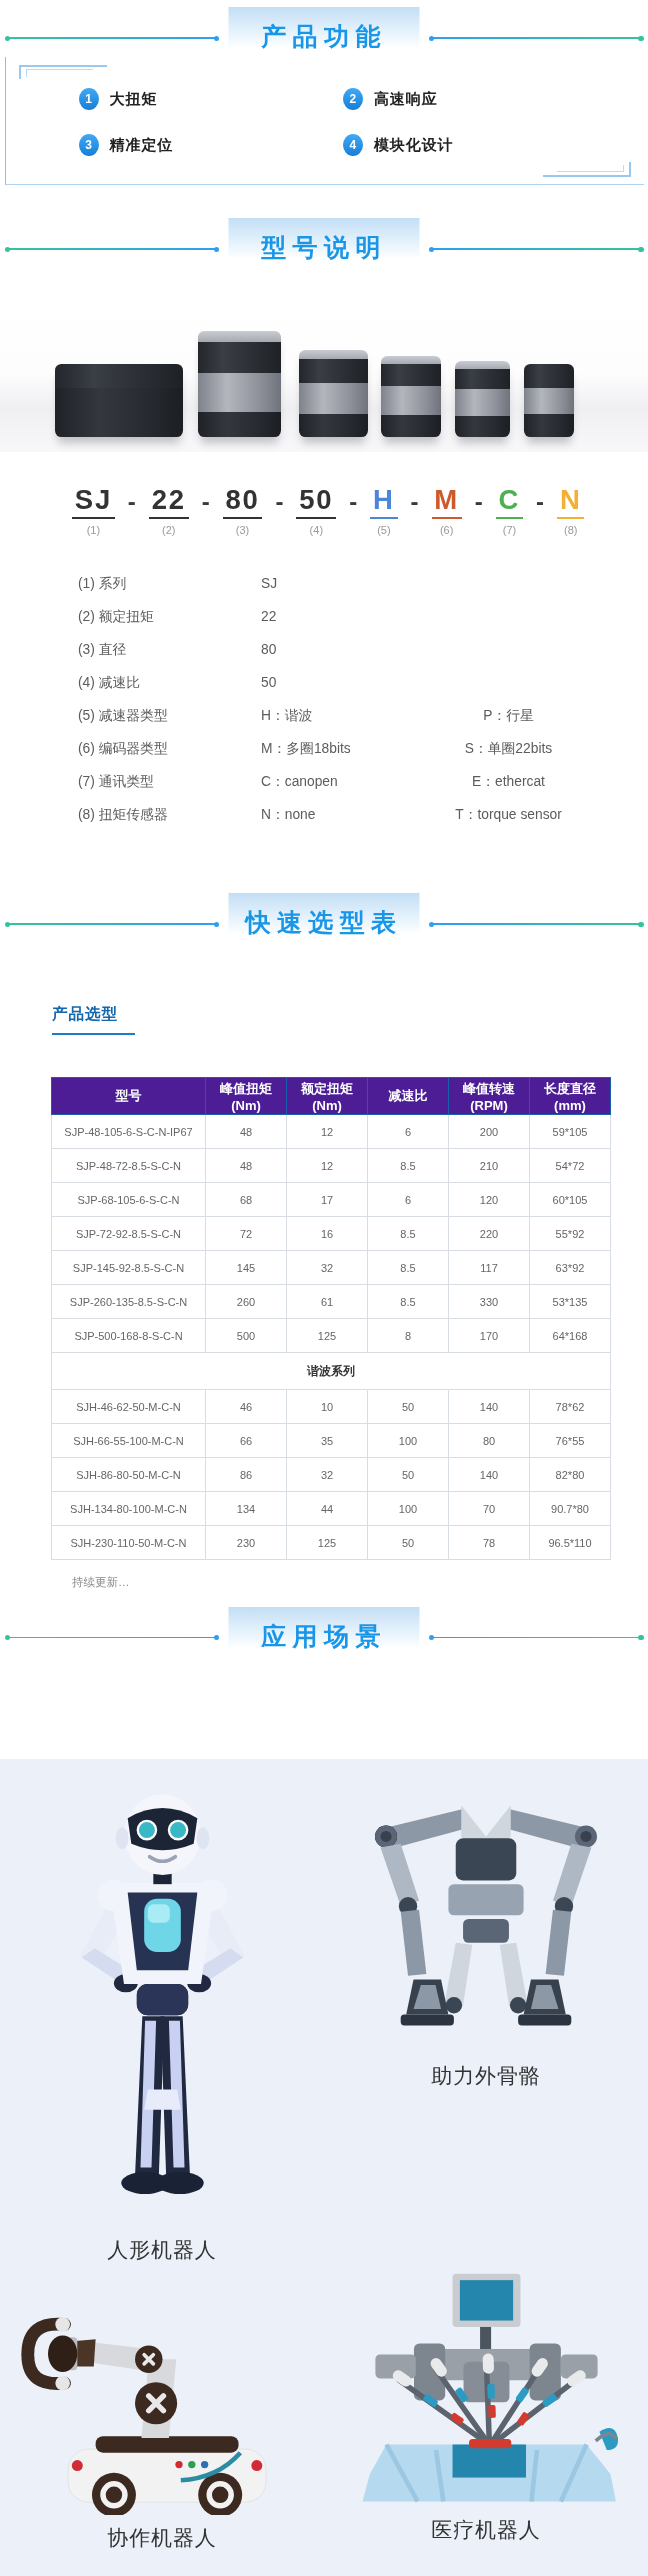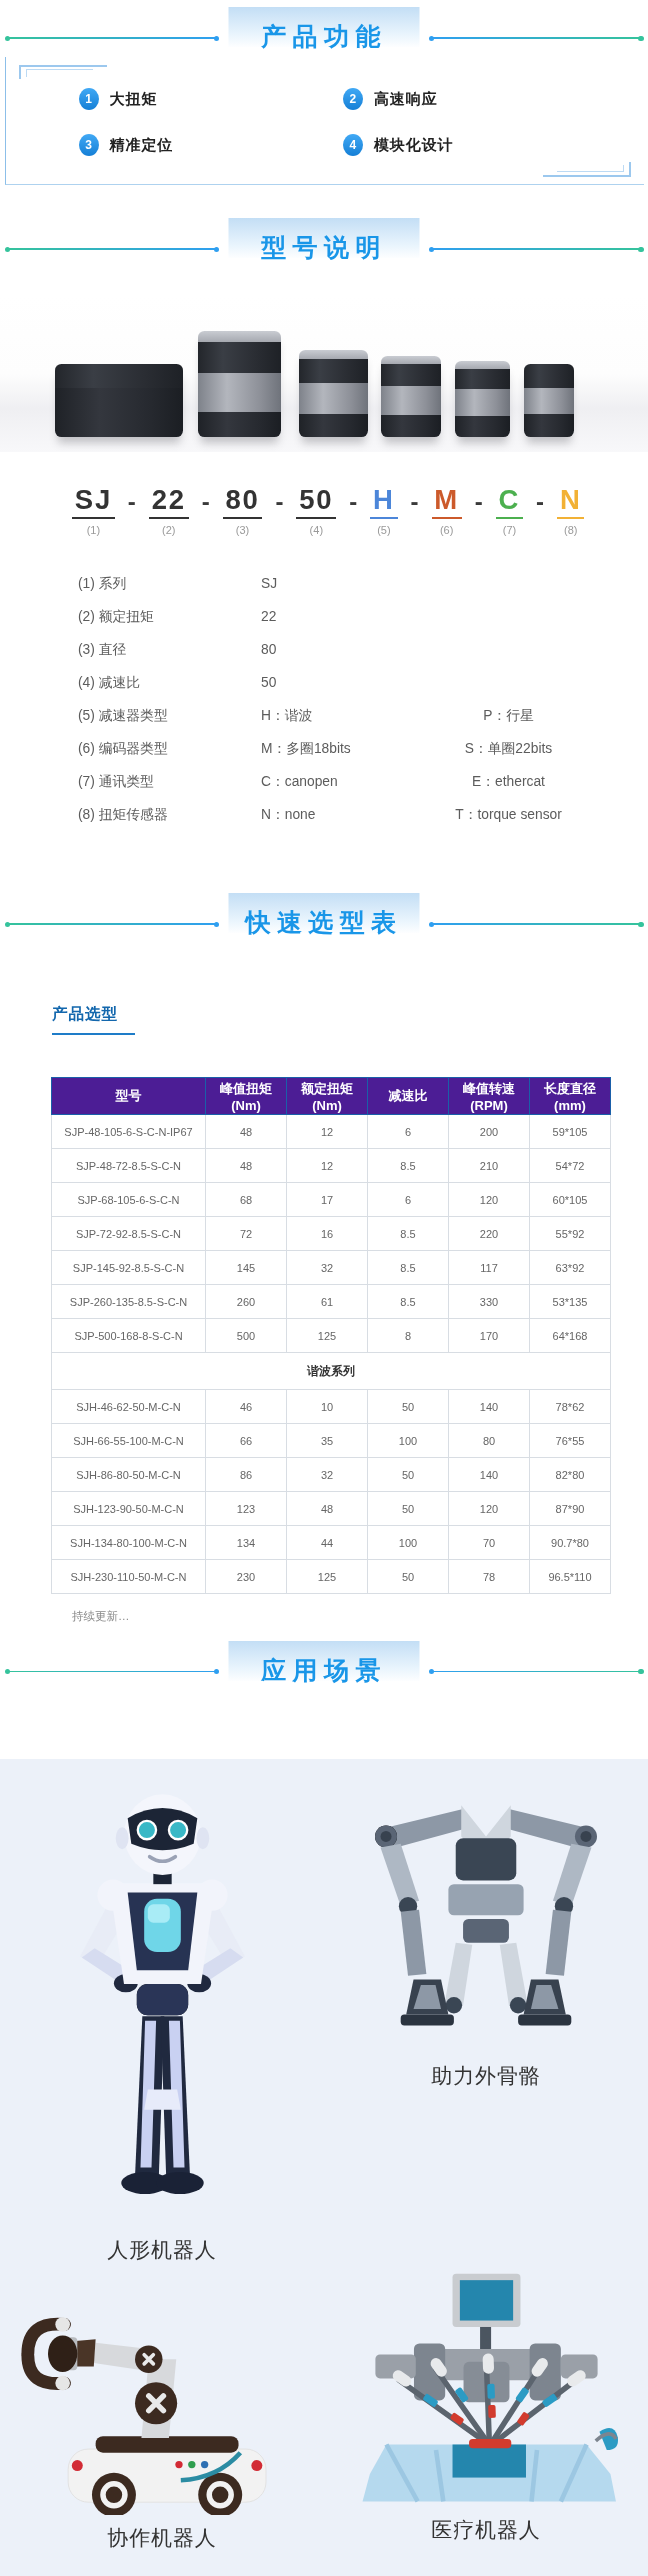--- a/index.html
+++ b/index.html
@@ -381,28 +381,20 @@
         <td>80</td>
         <td>76*55</td>
       </tr>
       <tr>
         <td>SJH-86-80-50-M-C-N</td>
         <td>86</td>
         <td>32</td>
         <td>50</td>
         <td>140</td>
         <td>82*80</td>
-      </tr>
-      <tr>
-        <td>SJH-123-90-50-M-C-N</td>
-        <td>123</td>
-        <td>48</td>
-        <td>50</td>
-        <td>120</td>
-        <td>87*90</td>
       </tr>
       <tr>
         <td>SJH-134-80-100-M-C-N</td>
         <td>134</td>
         <td>44</td>
         <td>100</td>
         <td>70</td>
         <td>90.7*80</td>
       </tr>
       <tr>

